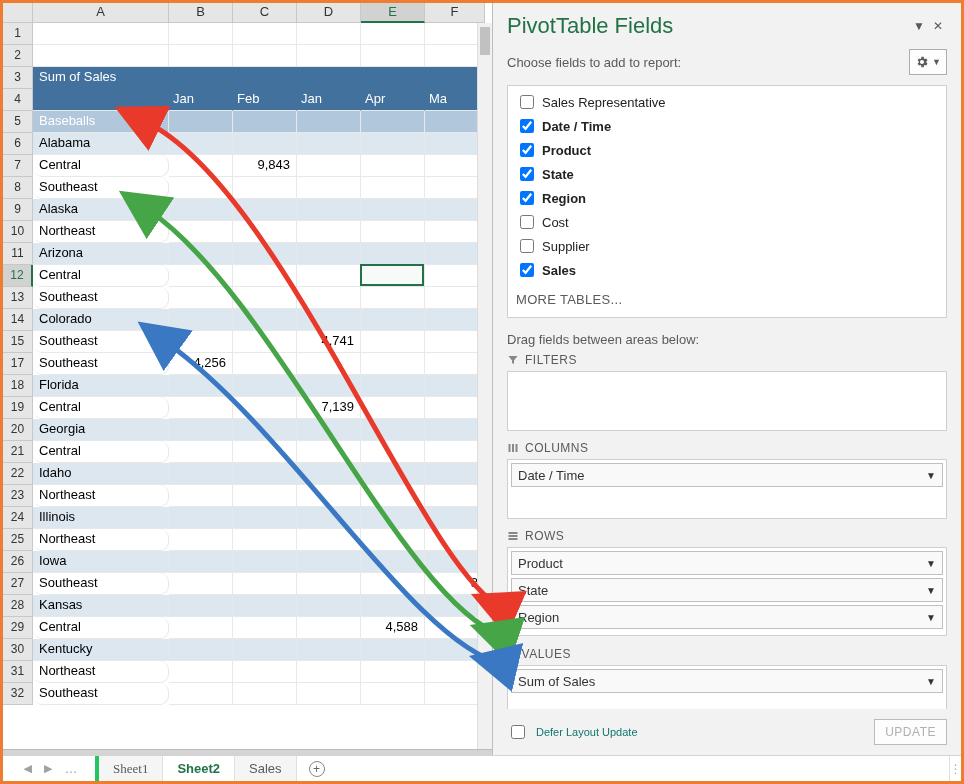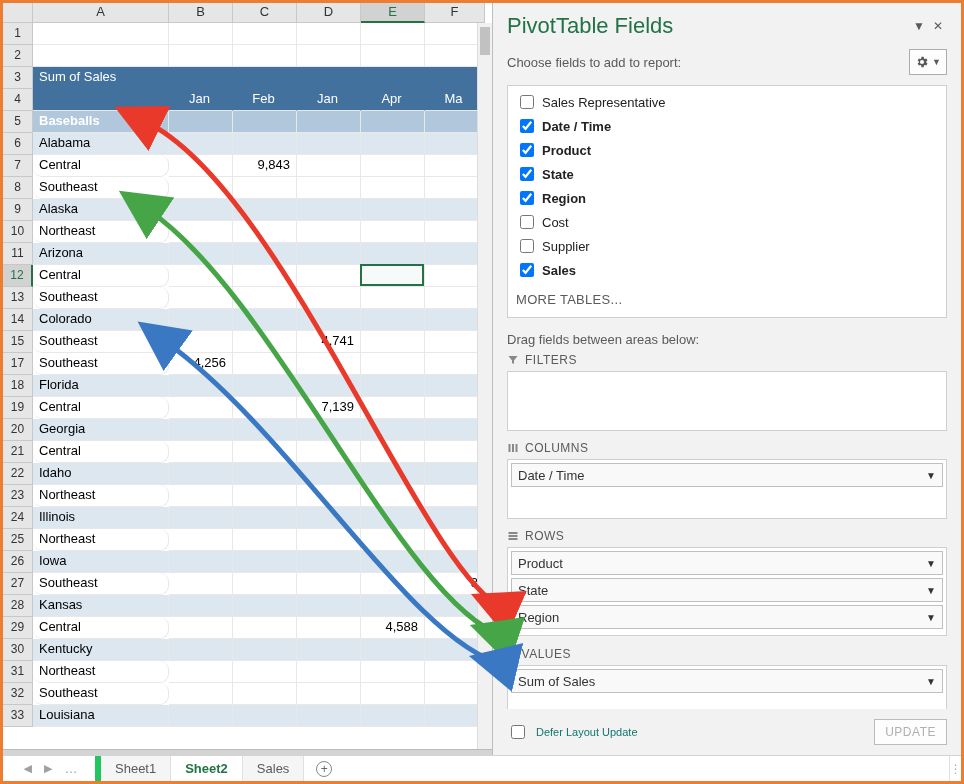--- a/index.html
+++ b/index.html
@@ -15,21 +15,21 @@
   .colh.sel { background: #D2D2D2; border-bottom: 2px solid #217346; color:#217346; }
   .colh.A { width: 136px; }
   .grid-body { flex: 1; overflow: hidden; position: relative;}
   .row { display: flex; height: 22px; }
   .rowh { width: 30px; background: #e6e6e6; border: 1px solid #c8c8c8; border-top: none; border-left: none; font-size: 12px; color:#333; text-align: center; line-height: 20px; }
   .rowh.sel { background: #D2D2D2; border-right: 2px solid #217346; color:#217346; }
   .cells { flex: 1; display: flex; position: relative; }
   .cell { width: 64px; height: 22px; border-right: 1px solid #e8e8e8; border-bottom: 1px solid #e8e8e8; font-size: 13px; color:#000; padding: 0 4px; line-height: 20px; overflow: hidden; white-space: nowrap;}
   .cell.A { width: 136px; padding-left: 6px; }
   .row.hdr .cell { background: #41719C; color: #fff; border-right-color:#41719C; border-bottom-color:#41719C;}
-  .row.hdr-months .cell { background: #41719C; color: #fff; border-right-color:#41719C; text-align:center; }
+  .row.hdr-months .cell { background: #41719C; color: #fff; border-right-color:#41719C; text-align:left; }
   .row.hdr-months .cell.A { text-align:left; }
   .row.lvl0 .cell { background: #B1C7DC; color:#fff; }
   .row.lvl1 .cell { background: #DDE7F0; }
   .row.lvl2 .cell { background: #ffffff; }
   .val { text-align: right; padding-right: 6px; }
   .indent1 { padding-left: 18px; }
   .indent2 { padding-left: 32px; border-radius: 9px; }
   .cell-selection { position: absolute; border: 2px solid #217346; background: rgba(33,115,70,0.04); }
   
   .vsplit { height: 6px; background: #d4d4d4; border-top:1px solid #bbb; }
@@ -61,21 +61,21 @@
   .footer-row { display:flex; align-items:center; padding:10px 14px; gap:8px;}
   .footer-row .defer-cb { width:14px; height:14px;}
   .footer-row .defer-lbl { font-size:11px; color:#0f766e; flex:1; }
   .update-btn { border:1px solid #bbb; background:#fdfdfd; color:#b0b0b0; font-size:12px; padding:5px 10px; letter-spacing:0.5px;}
   
   .tabstrip { height: 26px; background: #fff; border-top: 1px solid #d4d4d4; display:flex; align-items:stretch; font-size:13px; color:#5a5a5a;}
   .tabstrip .nav { width: 92px; display:flex; align-items:center; justify-content:center; gap:6px;}
   .nav-btn { color:#a0a0a0; font-size:11px; padding:0 3px; }
   .nav .dots { color:#a0a0a0; font-size:13px; padding-left:3px;}
   .tab { padding: 0 14px; display:flex; align-items:center; border-right:1px solid #e0e0e0; background:#f5f5f5;}
-  .tab.leftb { border-left:6px solid #22c55e;}
+  .tab.leftb { border-left:4px solid #22c55e;font-family:Liberation Serif, serif;}
   .tab.active { background:#fff; color:#217346; font-weight:600; border-bottom:1px solid #fff; position:relative; }
   .tab.active::after { content:""; position:absolute; left:0; right:0; bottom:-1px; height:1px; background:#fff;}
   .newtab { padding: 0 12px; display:flex; align-items:center; }
   .newtab-circle { width:16px;height:16px;border:1px solid #888;border-radius:50%;display:flex;align-items:center;justify-content:center;font-size:12px;color:#666;line-height:1;}
   .tabstrip .spacer { flex:1; display:flex; align-items:center; justify-content:flex-end;}
   .tabstrip .grip { width:12px; color:#aaa; font-size:12px; text-align:center; border-left:1px solid #e0e0e0; display:flex; align-items:center; justify-content:center;}
   
   .overlay { position:absolute; inset:0; pointer-events:none;}
 </style>
 </head>
@@ -134,21 +134,21 @@
               <div class="cell val" style="width: 64px;">Jan</div>
               <div class="cell val" style="width: 64px;">Feb</div>
               <div class="cell val" style="width: 64px;">Jan</div>
               <div class="cell val" style="width: 64px;">Apr</div>
               <div class="cell val" style="width: 60px;">Ma</div>
             </div>
           </div>
           <div class="row lvl0">
             <div class="rowh">5</div>
             <div class="cells">
-              <div class="cell A" style="width: 136px; font-weight: bold;">Baseballs</div>
+              <div class="cell A" style="width: 136px;">Baseballs</div>
               <div class="cell" style="width: 64px;"></div>
               <div class="cell" style="width: 64px;"></div>
               <div class="cell" style="width: 64px;"></div>
               <div class="cell" style="width: 64px;"></div>
               <div class="cell" style="width: 60px;"></div>
             </div>
           </div>
           <div class="row lvl1">
             <div class="rowh">6</div>
             <div class="cells">
@@ -421,31 +421,20 @@
               <div class="cell" style="width: 64px;"></div>
               <div class="cell" style="width: 64px;"></div>
               <div class="cell" style="width: 64px;"></div>
               <div class="cell" style="width: 60px;"></div>
             </div>
           </div>
           <div class="row lvl2">
             <div class="rowh">32</div>
             <div class="cells">
               <div class="cell A indent2" style="width: 136px;">Southeast</div>
-              <div class="cell" style="width: 64px;"></div>
-              <div class="cell" style="width: 64px;"></div>
-              <div class="cell" style="width: 64px;"></div>
-              <div class="cell" style="width: 64px;"></div>
-              <div class="cell" style="width: 60px;"></div>
-            </div>
-          </div>
-          <div class="row lvl1">
-            <div class="rowh">33</div>
-            <div class="cells">
-              <div class="cell A indent1" style="width: 136px;">Louisiana</div>
               <div class="cell" style="width: 64px;"></div>
               <div class="cell" style="width: 64px;"></div>
               <div class="cell" style="width: 64px;"></div>
               <div class="cell" style="width: 64px;"></div>
               <div class="cell" style="width: 60px;"></div>
             </div>
           </div>
           <div class="cell-selection" style="top: 241px; left: 357px; width: 64px; height: 22px;"></div>
         </div>
       <div class="vsplit"></div>

